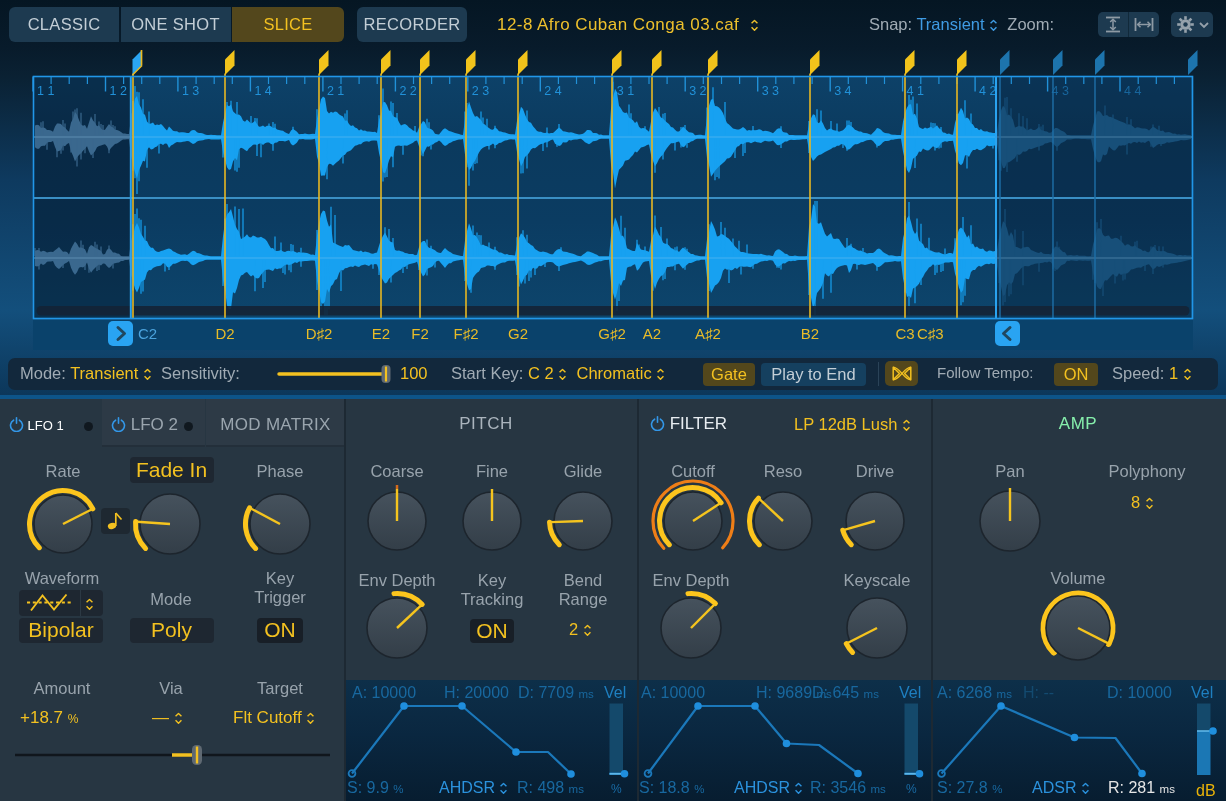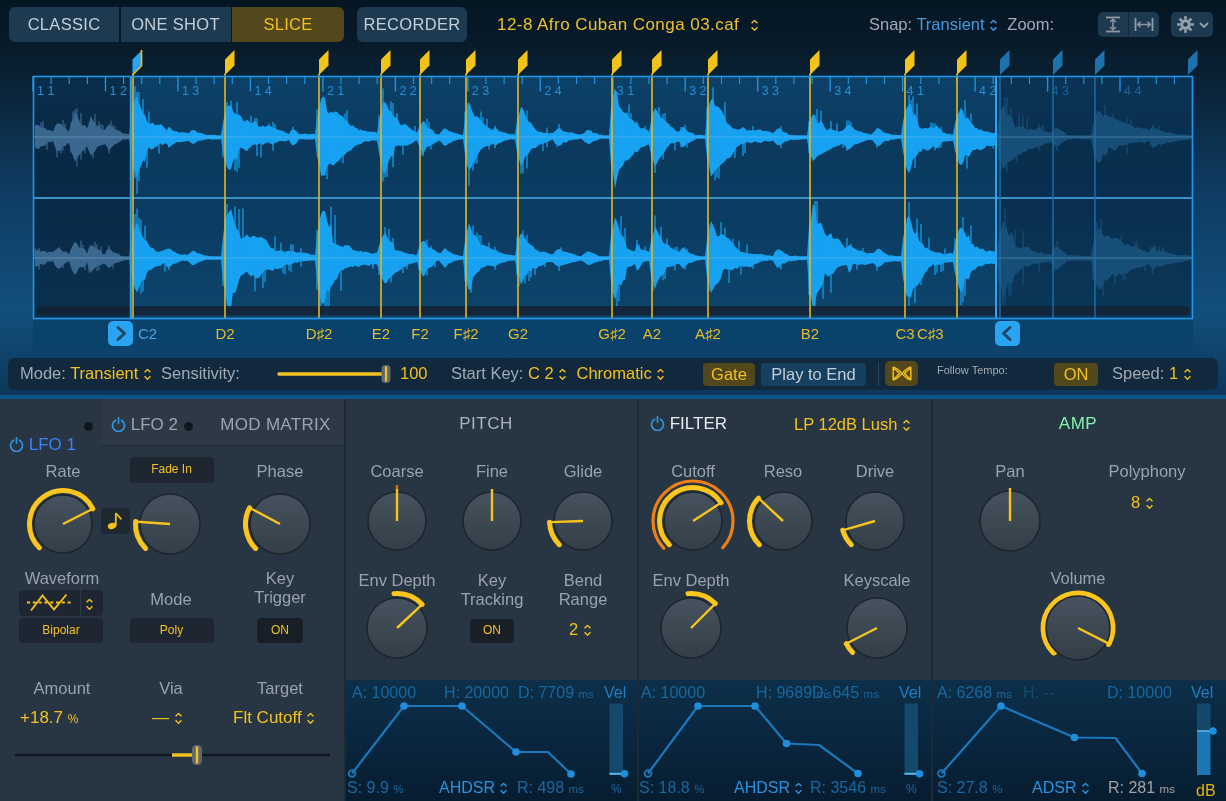--- a/index.html
+++ b/index.html
@@ -1,18 +1,18 @@
 <!DOCTYPE html>
 <html><head><meta charset="utf-8"><style>
 html,body{margin:0;padding:0;width:1226px;height:801px;overflow:hidden;background:#0b2134;}
 *{box-sizing:border-box;font-family:"Liberation Sans",sans-serif;}
 .abs{position:absolute;}
 .lbl{position:absolute;color:#98a3ac;font-size:16.5px;text-align:center;white-space:nowrap;}
 .ylw{color:#f3c120;}
-.btn{position:absolute;background:#1e2731;color:#f3c120;font-size:12px;text-align:center;border-radius:4px;white-space:nowrap;}
+.btn{position:absolute;background:#1e2731;color:#f3c120;font-size:21px;text-align:center;border-radius:4px;white-space:nowrap;}
 .topbtn{position:absolute;top:7px;height:35px;background:#1d3a50;color:#c3ced6;font-size:16.5px;line-height:35px;text-align:center;letter-spacing:.3px;}
 </style></head>
 <body>
 <div class="abs" style="left:0;top:0;width:1226px;height:398px;background:linear-gradient(#051623 0px,#081b2b 48px,#0a2133 76px,#0e3a5f 180px,#134f7c 310px,#0c3659 398px);"></div>
 
 <div class="topbtn" style="left:9px;width:110px;border-radius:6px 0 0 6px;">CLASSIC</div>
 <div class="topbtn" style="left:120.5px;width:110px;">ONE SHOT</div>
 <div class="topbtn" style="left:232px;width:112px;border-radius:0 6px 6px 0;background:#53471c;color:#f3c120;">SLICE</div>
 <div class="topbtn" style="left:357px;width:110px;border-radius:6px;">RECORDER</div>
 <div class="abs" style="left:497px;top:15px;color:#eec02c;font-size:17px;letter-spacing:.45px;">12-8 Afro Cuban Conga 03.caf &nbsp;<svg width="9" height="13" viewBox="0 0 10 15" style="vertical-align:-2px">
@@ -251,37 +251,37 @@
         <path d="M1.6 9.6 L5 13 L8.4 9.6" stroke="#f3c120" stroke-width="1.6" fill="none" stroke-linejoin="round"></path>
       </svg></span></div>
 <div class="abs" style="left:703px;top:363px;width:52px;height:23px;background:#53471c;border-radius:4px;color:#f3c120;font-size:16.5px;text-align:center;line-height:22px;">Gate</div>
 <div class="abs" style="left:761px;top:363px;width:105px;height:23px;background:#15405f;border-radius:4px;color:#c3ced6;font-size:16.5px;text-align:center;line-height:22px;">Play to End</div>
 <div class="abs" style="left:878px;top:362px;width:1px;height:24px;background:#2a4358;"></div>
 <div class="abs" style="left:885px;top:361px;width:33px;height:25px;background:#53471c;border-radius:5px;"></div>
 <svg class="abs" style="left:892px;top:366px;" width="20" height="15" viewBox="0 0 20 15">
 <path d="M1.2 1.2 L7.5 7.5 L1.2 13.8 Z M18.8 1.2 L12.5 7.5 L18.8 13.8 Z" fill="none" stroke="#f3c120" stroke-width="1.5" stroke-linejoin="round"></path>
 <path d="M1.2 1.2 C8 1.2 12 13.8 18.8 13.8 M1.2 13.8 C8 13.8 12 1.2 18.8 1.2" fill="none" stroke="#f3c120" stroke-width="1.2"></path>
   </svg>
-<div class="abs" style="left:937px;top:363.5px;color:#a0abb4;font-size:11px;">Follow Tempo:</div>
+<div class="abs" style="left:937px;top:363.5px;color:#a0abb4;font-size:15px;">Follow Tempo:</div>
 <div class="abs" style="left:1054px;top:363px;width:44px;height:23px;background:#53471c;border-radius:4px;color:#f3c120;font-size:16.5px;text-align:center;line-height:22px;">ON</div>
 <div class="abs" style="left:1112px;top:363.5px;color:#a0abb4;font-size:16.5px;">Speed: <span class="ylw">1 <svg width="9" height="13" viewBox="0 0 10 15" style="vertical-align:-2px">
         <path d="M1.6 5 L5 1.6 L8.4 5" stroke="#f3c120" stroke-width="1.6" fill="none" stroke-linejoin="round"></path>
         <path d="M1.6 9.6 L5 13 L8.4 9.6" stroke="#f3c120" stroke-width="1.6" fill="none" stroke-linejoin="round"></path>
       </svg></span></div>
 <div class="abs" style="left:0;top:394.5px;width:1226px;height:4px;background:#0d5489;"></div>
 <div class="abs" style="left:0;top:398.5px;width:1226px;height:402.5px;background:#273642;"></div>
 <div class="abs" style="left:102px;top:398.5px;width:103px;height:48px;background:#2d3a46;border-bottom:2px solid #232f3a;"></div>
 <div class="abs" style="left:206px;top:398.5px;width:139px;height:48px;background:#2d3a46;border-bottom:2px solid #232f3a;"></div>
 <div class="abs" style="left:343.5px;top:398.5px;width:2px;height:402.5px;background:#1d2933;"></div>
 <div class="abs" style="left:637px;top:398.5px;width:2px;height:402.5px;background:#1d2933;"></div>
 <div class="abs" style="left:930.5px;top:398.5px;width:2px;height:402.5px;background:#1d2933;"></div>
 <div class="abs" style="left:345.5px;top:680px;width:291.5px;height:121px;background:linear-gradient(#0d2f49,#0a2740 45%,#071d30);"></div>
 <div class="abs" style="left:639px;top:680px;width:291.5px;height:121px;background:linear-gradient(#0d2f49,#0a2740 45%,#071d30);"></div>
 <div class="abs" style="left:932.5px;top:680px;width:293.5px;height:121px;background:linear-gradient(#0d2f49,#0a2740 45%,#071d30);"></div>
-<div class="abs" style="left:9px;top:435px;font-size:17px;color:#3b82f6;"><svg width="15" height="15" viewBox="0 0 15 15" style="vertical-align:-2px">
+<div class="abs" style="left:9px;top:417px;font-size:13px;color:#ffffff;"><svg width="15" height="15" viewBox="0 0 15 15" style="vertical-align:-2px">
       <path d="M4.6 3.2 A6 6 0 1 0 10.4 3.2" stroke="#3397e8" stroke-width="1.6" fill="none" stroke-linecap="round"></path>
       <line x1="7.5" y1="0.8" x2="7.5" y2="6.2" stroke="#3397e8" stroke-width="1.6" stroke-linecap="round"></line>
     </svg> LFO 1</div>
 <div class="abs" style="left:84px;top:421.5px;width:9px;height:9px;border-radius:50%;background:#10181f;"></div>
 <div class="abs" style="left:111px;top:415px;font-size:17px;color:#9aa5ae;"><svg width="15" height="15" viewBox="0 0 15 15" style="vertical-align:-2px">
       <path d="M4.6 3.2 A6 6 0 1 0 10.4 3.2" stroke="#3397e8" stroke-width="1.6" fill="none" stroke-linecap="round"></path>
       <line x1="7.5" y1="0.8" x2="7.5" y2="6.2" stroke="#3397e8" stroke-width="1.6" stroke-linecap="round"></line>
     </svg> LFO 2</div>
 <div class="abs" style="left:184px;top:421.5px;width:9px;height:9px;border-radius:50%;background:#10181f;"></div>
 <div class="abs" style="left:206px;top:415px;width:139px;text-align:center;font-size:17px;color:#9aa5ae;letter-spacing:.3px;">MOD MATRIX</div>
@@ -434,21 +434,21 @@
 <div class="abs" style="left:906px;top:782px;color:#196ba5;font-size:12px;white-space:nowrap;">%</div>
 <div class="abs" style="left:937px;top:684px;color:#18689f;font-size:16px;white-space:nowrap;">A: 6268 <span style="font-size:11.5px;">ms</span></div>
 <div class="abs" style="left:1023px;top:684px;color:#134a70;font-size:16px;white-space:nowrap;">H: --</div>
 <div class="abs" style="left:1107px;top:684px;color:#18689f;font-size:16px;white-space:nowrap;">D: 10000</div>
 <div class="abs" style="left:1191px;top:684px;color:#1e7fc0;font-size:16px;white-space:nowrap;">Vel</div>
 <div class="abs" style="left:937px;top:779px;color:#18689f;font-size:16px;white-space:nowrap;">S: 27.8 <span style="font-size:11.5px;">%</span></div>
 <div class="abs" style="left:1032px;top:779px;color:#18689f;font-size:16px;white-space:nowrap;"><span style="color:#2b92dd">ADSR <svg width="9" height="13" viewBox="0 0 10 15" style="vertical-align:-2px">
         <path d="M1.6 5 L5 1.6 L8.4 5" stroke="#2b92dd" stroke-width="1.6" fill="none" stroke-linejoin="round"></path>
         <path d="M1.6 9.6 L5 13 L8.4 9.6" stroke="#2b92dd" stroke-width="1.6" fill="none" stroke-linejoin="round"></path>
       </svg></span></div>
-<div class="abs" style="left:1108px;top:779px;color:#a3a3a3;font-size:16px;white-space:nowrap;">R: 281 <span style="font-size:11.5px;">ms</span></div>
+<div class="abs" style="left:1108px;top:779px;color:#e5e5e5;font-size:16px;white-space:nowrap;">R: 281 <span style="font-size:11.5px;">ms</span></div>
 <div class="abs" style="left:1196px;top:782px;color:#eab308;font-size:16px;white-space:nowrap;">dB</div>
 <svg class="abs" style="left:0;top:680px;" width="1226" height="121" viewBox="0 680 1226 121">
 <path d="M352 773.5 L404 706 L462 706 L516 752 L548 752 L571 774" stroke="#1b78ba" stroke-width="2.2" fill="none" stroke-linejoin="round"></path>
     <circle cx="352" cy="773.5" r="3.4" fill="none" stroke="#1b78ba" stroke-width="1.8"></circle>
     <circle cx="404" cy="706" r="3.8" fill="#1f8edd"></circle>
     <circle cx="462" cy="706" r="3.8" fill="#1f8edd"></circle>
     <circle cx="516" cy="752" r="3.8" fill="#1f8edd"></circle>
     <circle cx="571" cy="774" r="3.8" fill="#1f8edd"></circle>
     <rect x="609.5" y="703.5" width="13.5" height="71" fill="#14496b"></rect>
     <rect x="609.5" y="772.5" width="13.5" height="2.5" fill="#1b77b4"></rect>

